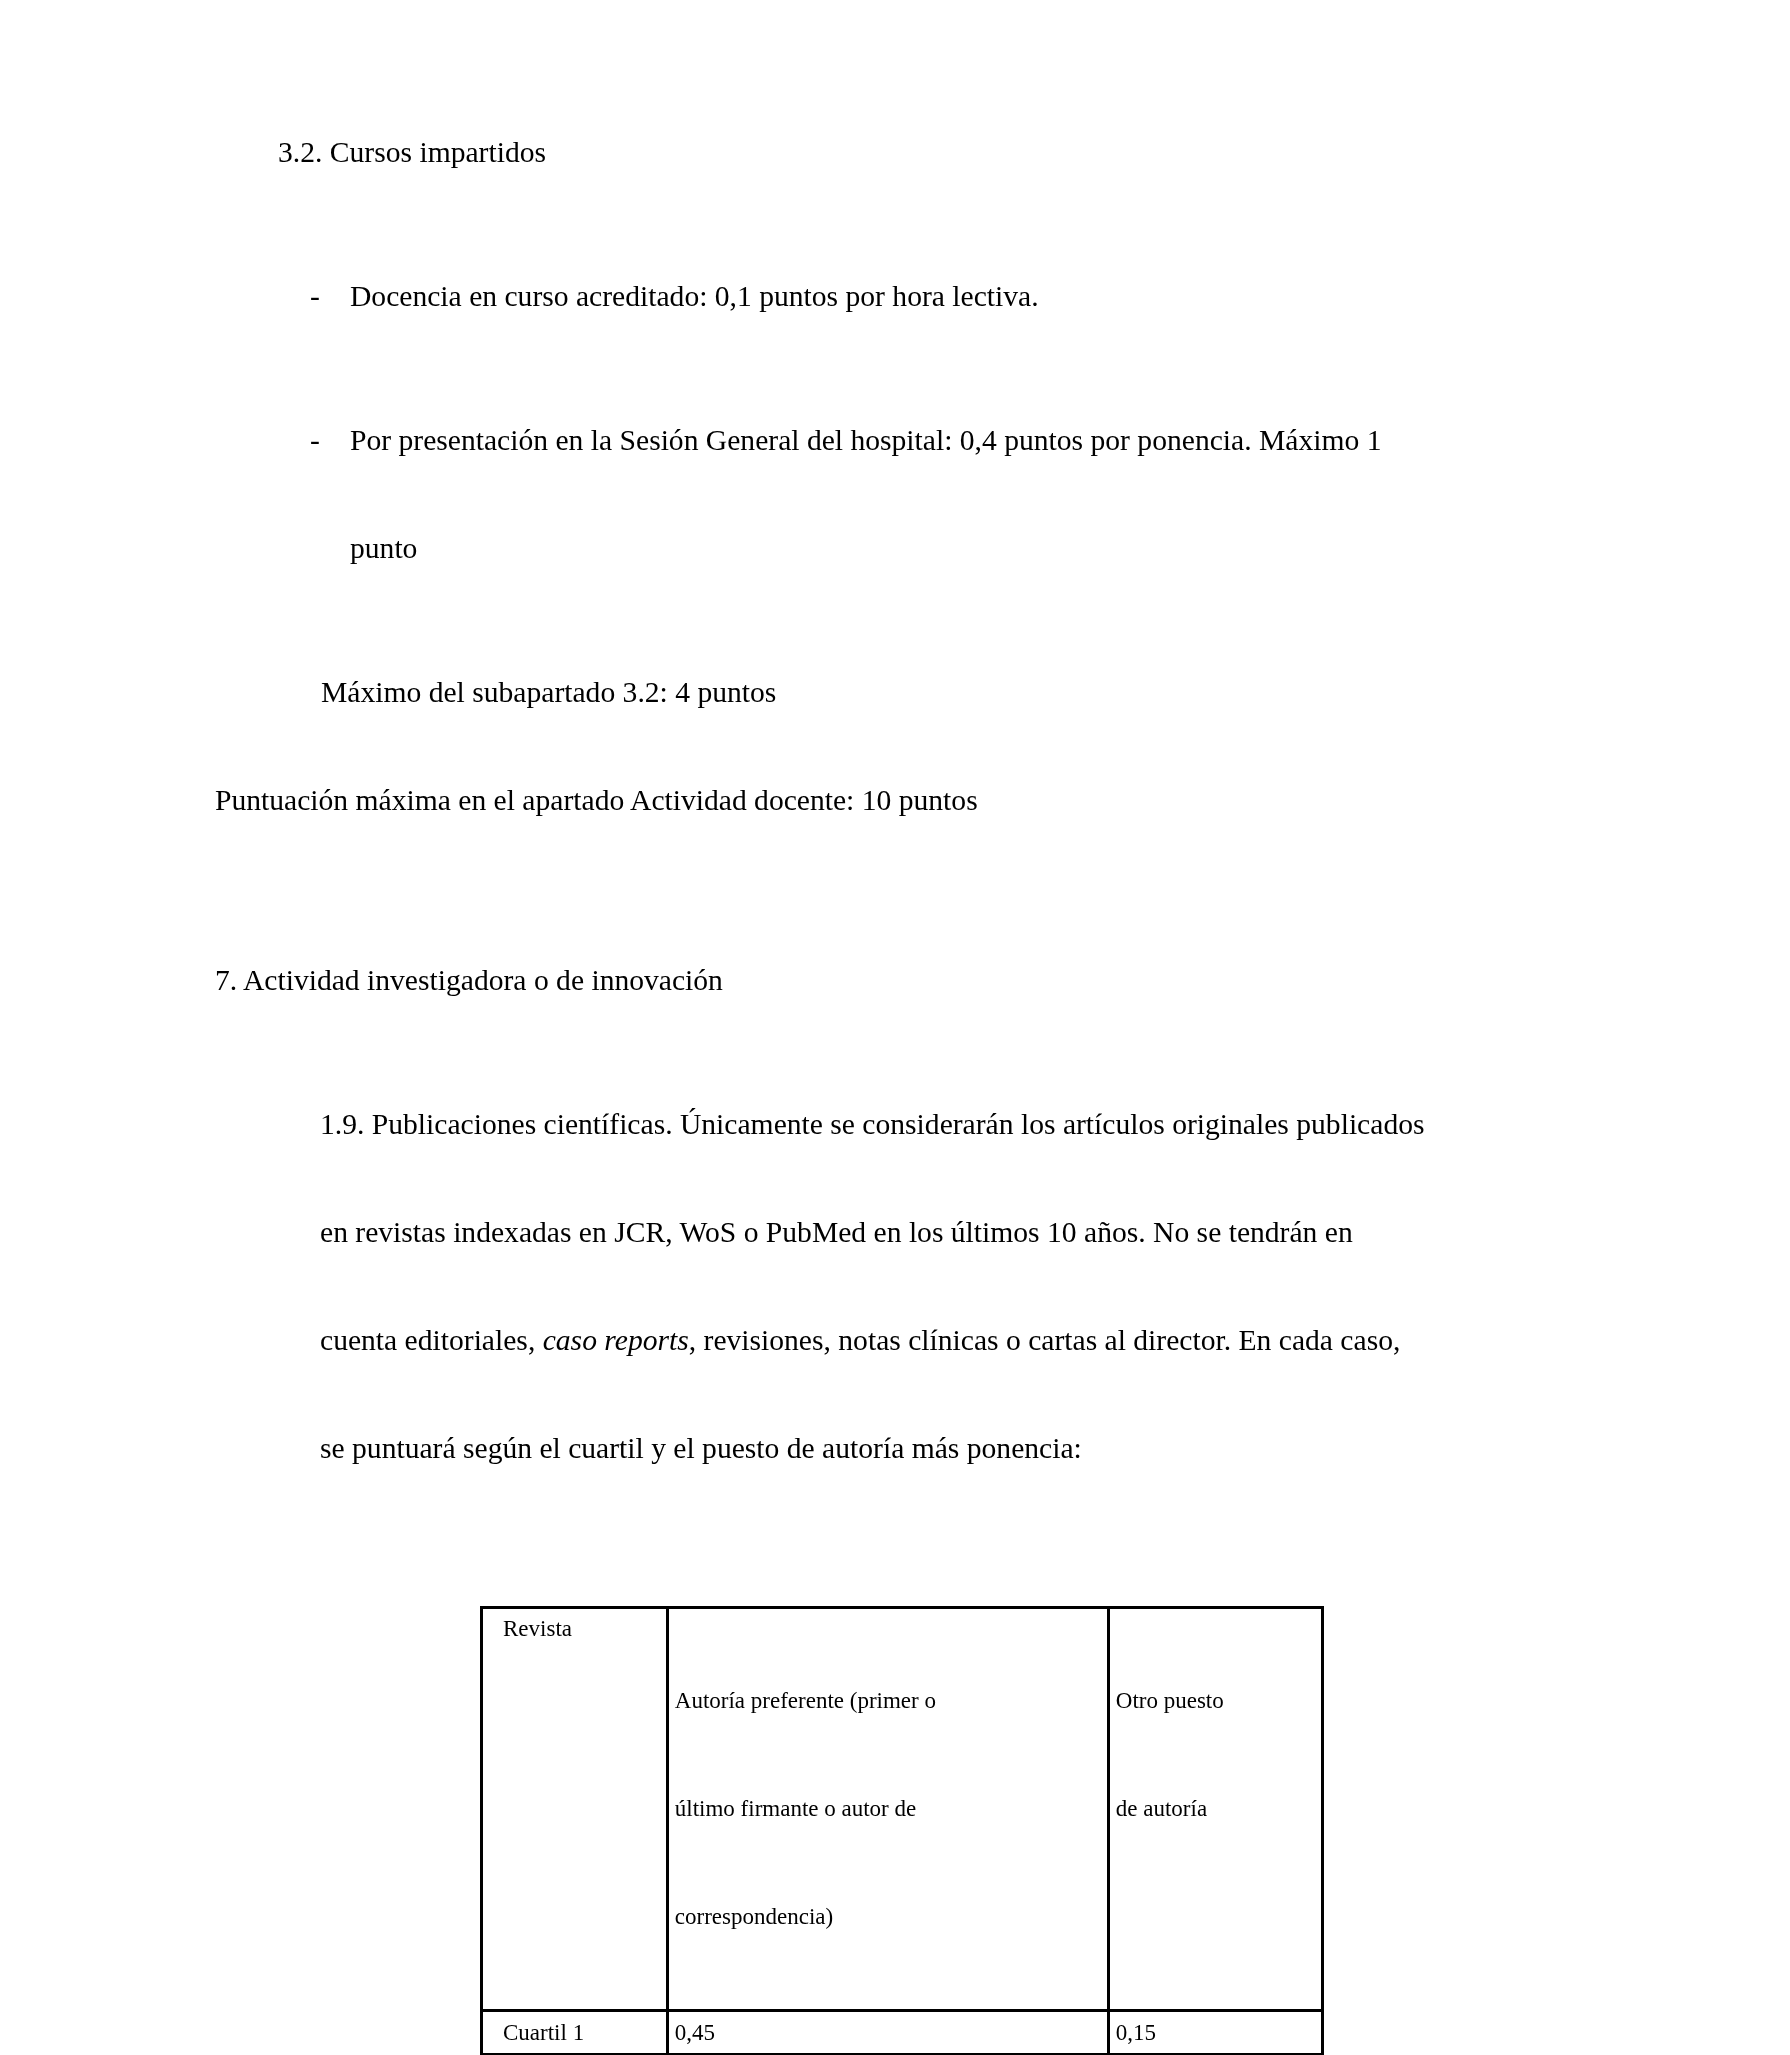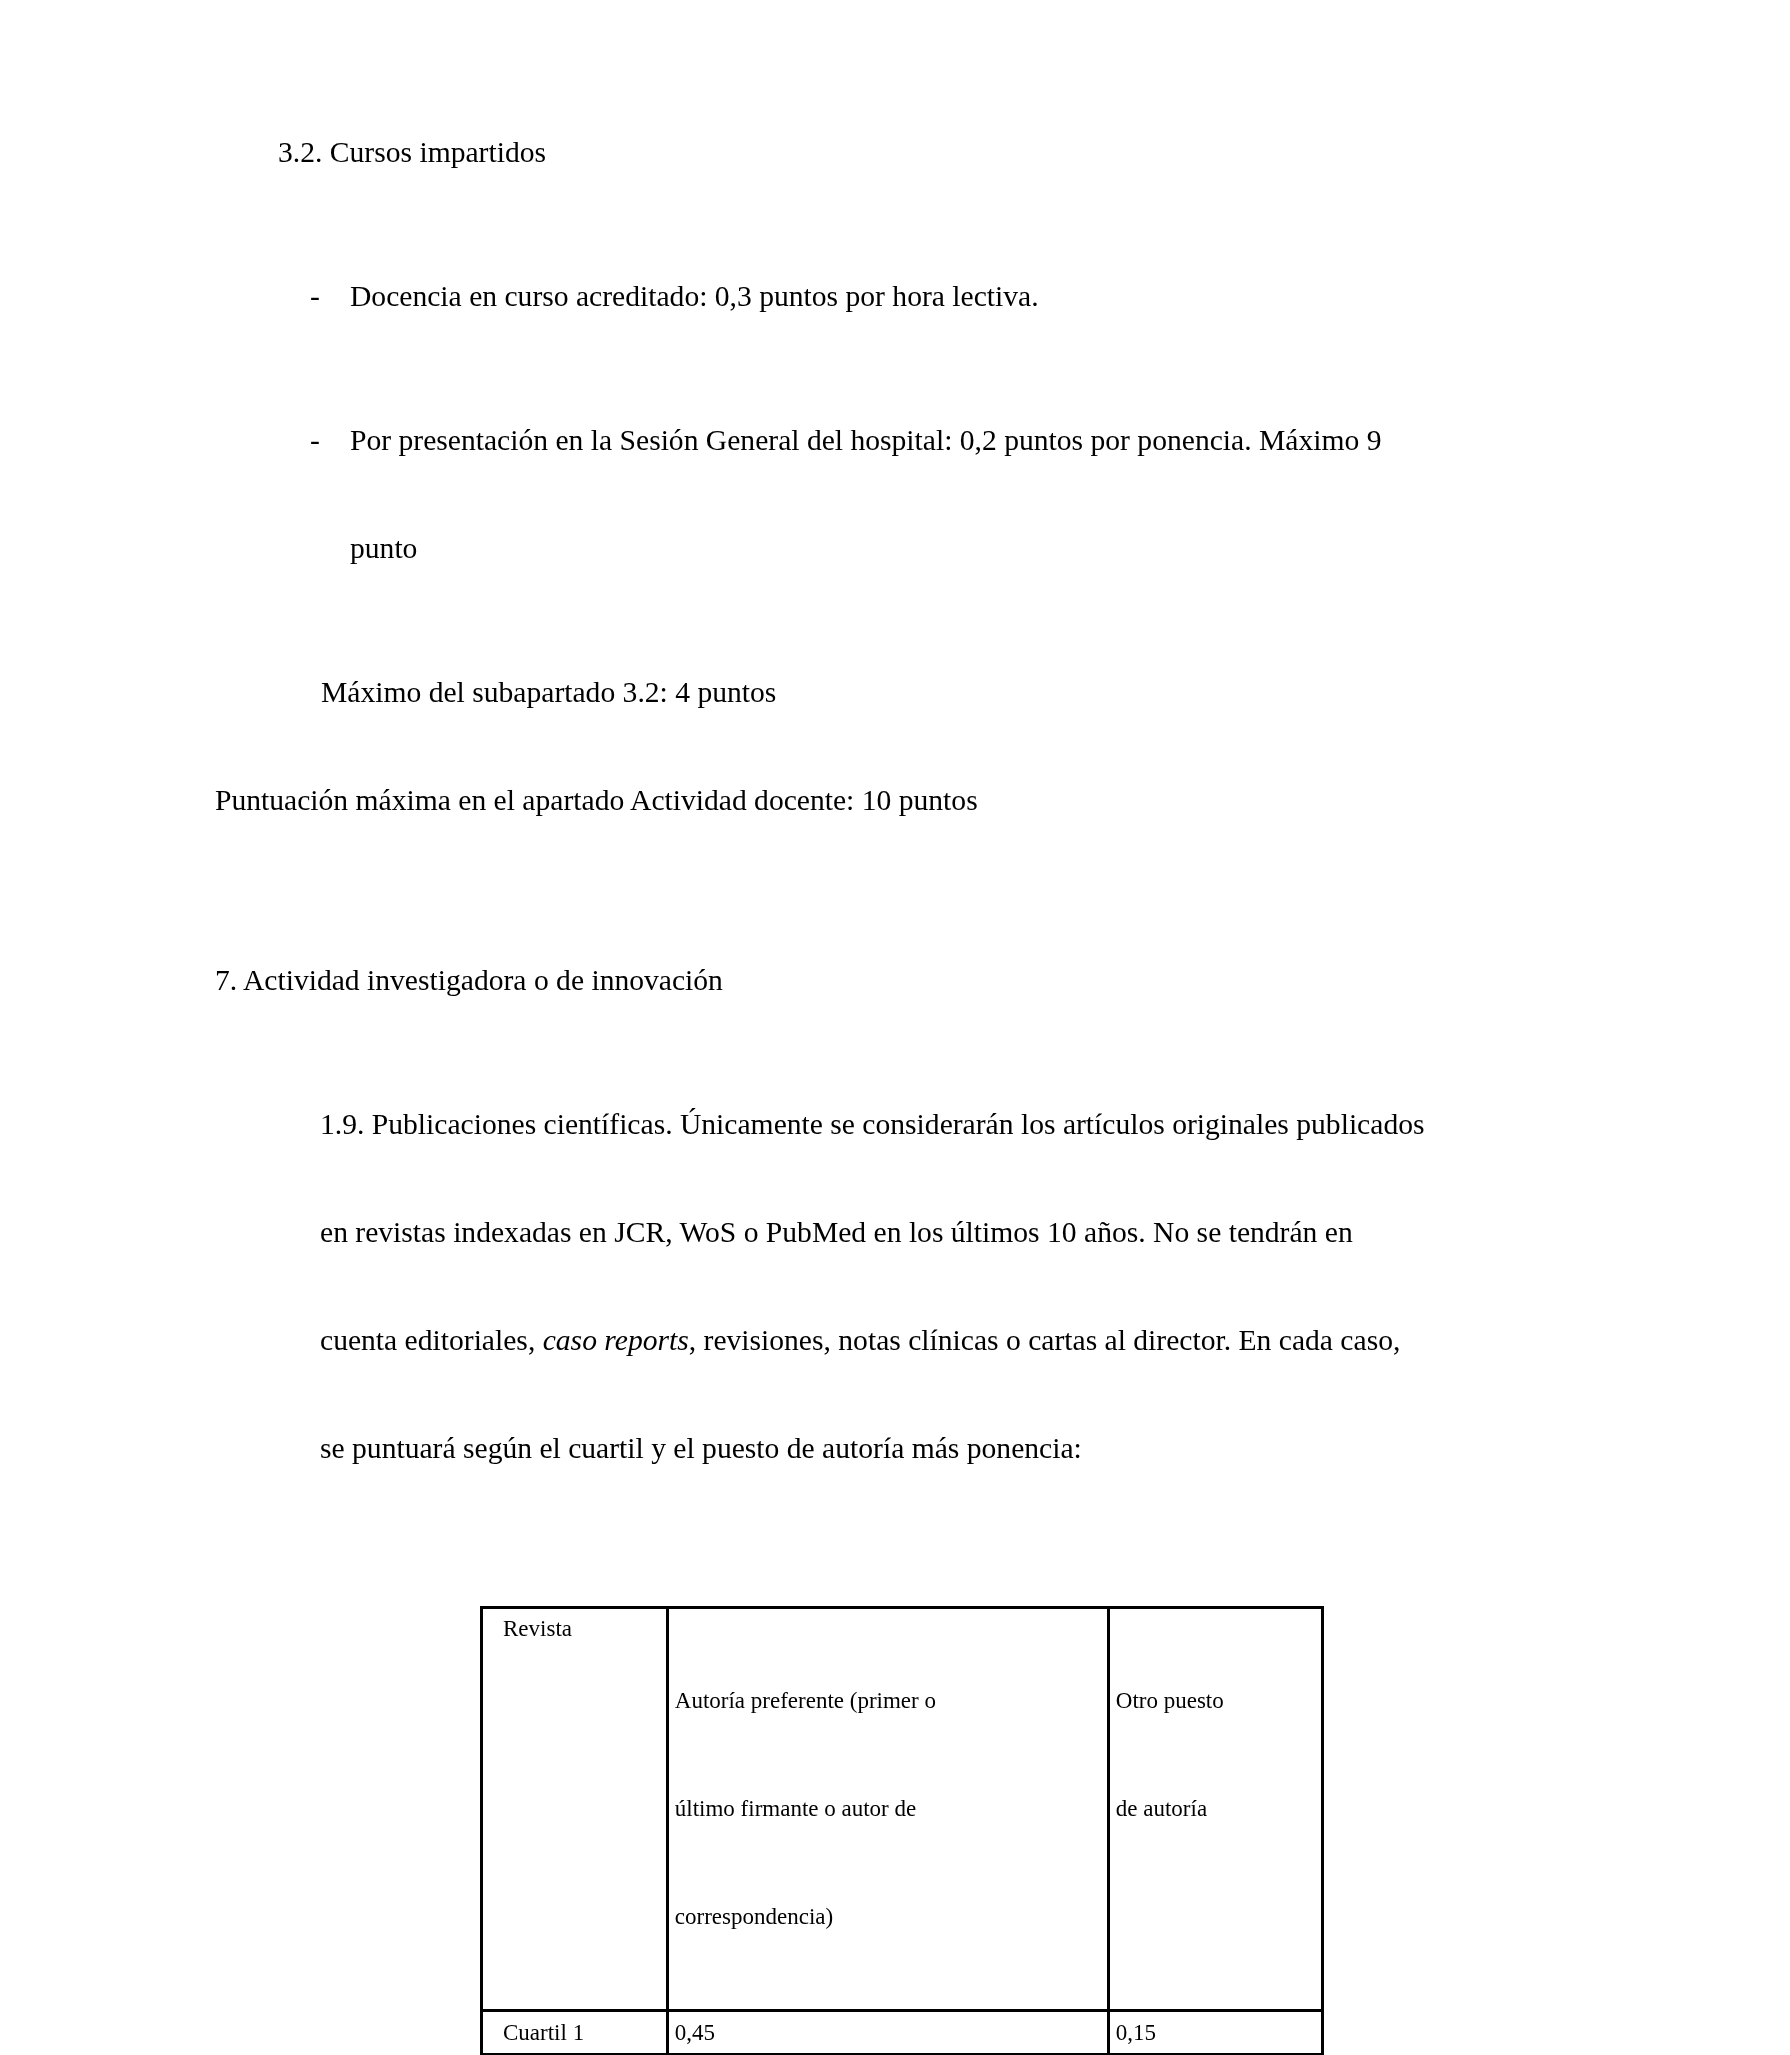--- a/index.html
+++ b/index.html
@@ -49,23 +49,23 @@
   table.score .c1 { text-align: left; padding-left: 20px; }
   table.score .hc, table.score .num { text-align: left; }
 </style>
 </head>
 <body>
 
 <div class="page">
 
   <div class="line i-s32">3.2. Cursos impartidos</div>
 
-  <div class="line li32"><span class="dash32">-</span><span>Docencia en curso acreditado: 0,3 puntos por hora lectiva.</span></div>
+  <div class="line li32"><span class="dash32">-</span><span>Docencia en curso acreditado: 0,1 puntos por hora lectiva.</span></div>
 
-  <div class="line li32"><span class="dash32">-</span><span>Por presentación en la Sesión General del hospital: 0,2 puntos por ponencia. Máximo 9</span></div>
+  <div class="line li32"><span class="dash32">-</span><span>Por presentación en la Sesión General del hospital: 0,4 puntos por ponencia. Máximo 1</span></div>
   <div class="line li32wrap">punto</div>
 
   <div class="line i-s32max">Máximo del subapartado 3.2: 4 puntos</div>
   <div class="line">Puntuación máxima en el apartado Actividad docente: 10 puntos</div>
 
   <div class="line sect4">7. Actividad investigadora o de innovación</div>
 
   <div class="line i-sub">1.9. Publicaciones científicas. Únicamente se considerarán los artículos originales publicados</div>
   <div class="line i-sub">en revistas indexadas en JCR, WoS o PubMed en los últimos 10 años. No se tendrán en</div>
   <div class="line i-sub"><span>cuenta editoriales, </span><span class="it">caso reports</span><span>, revisiones, notas clínicas o cartas al director. En cada caso,</span></div>

